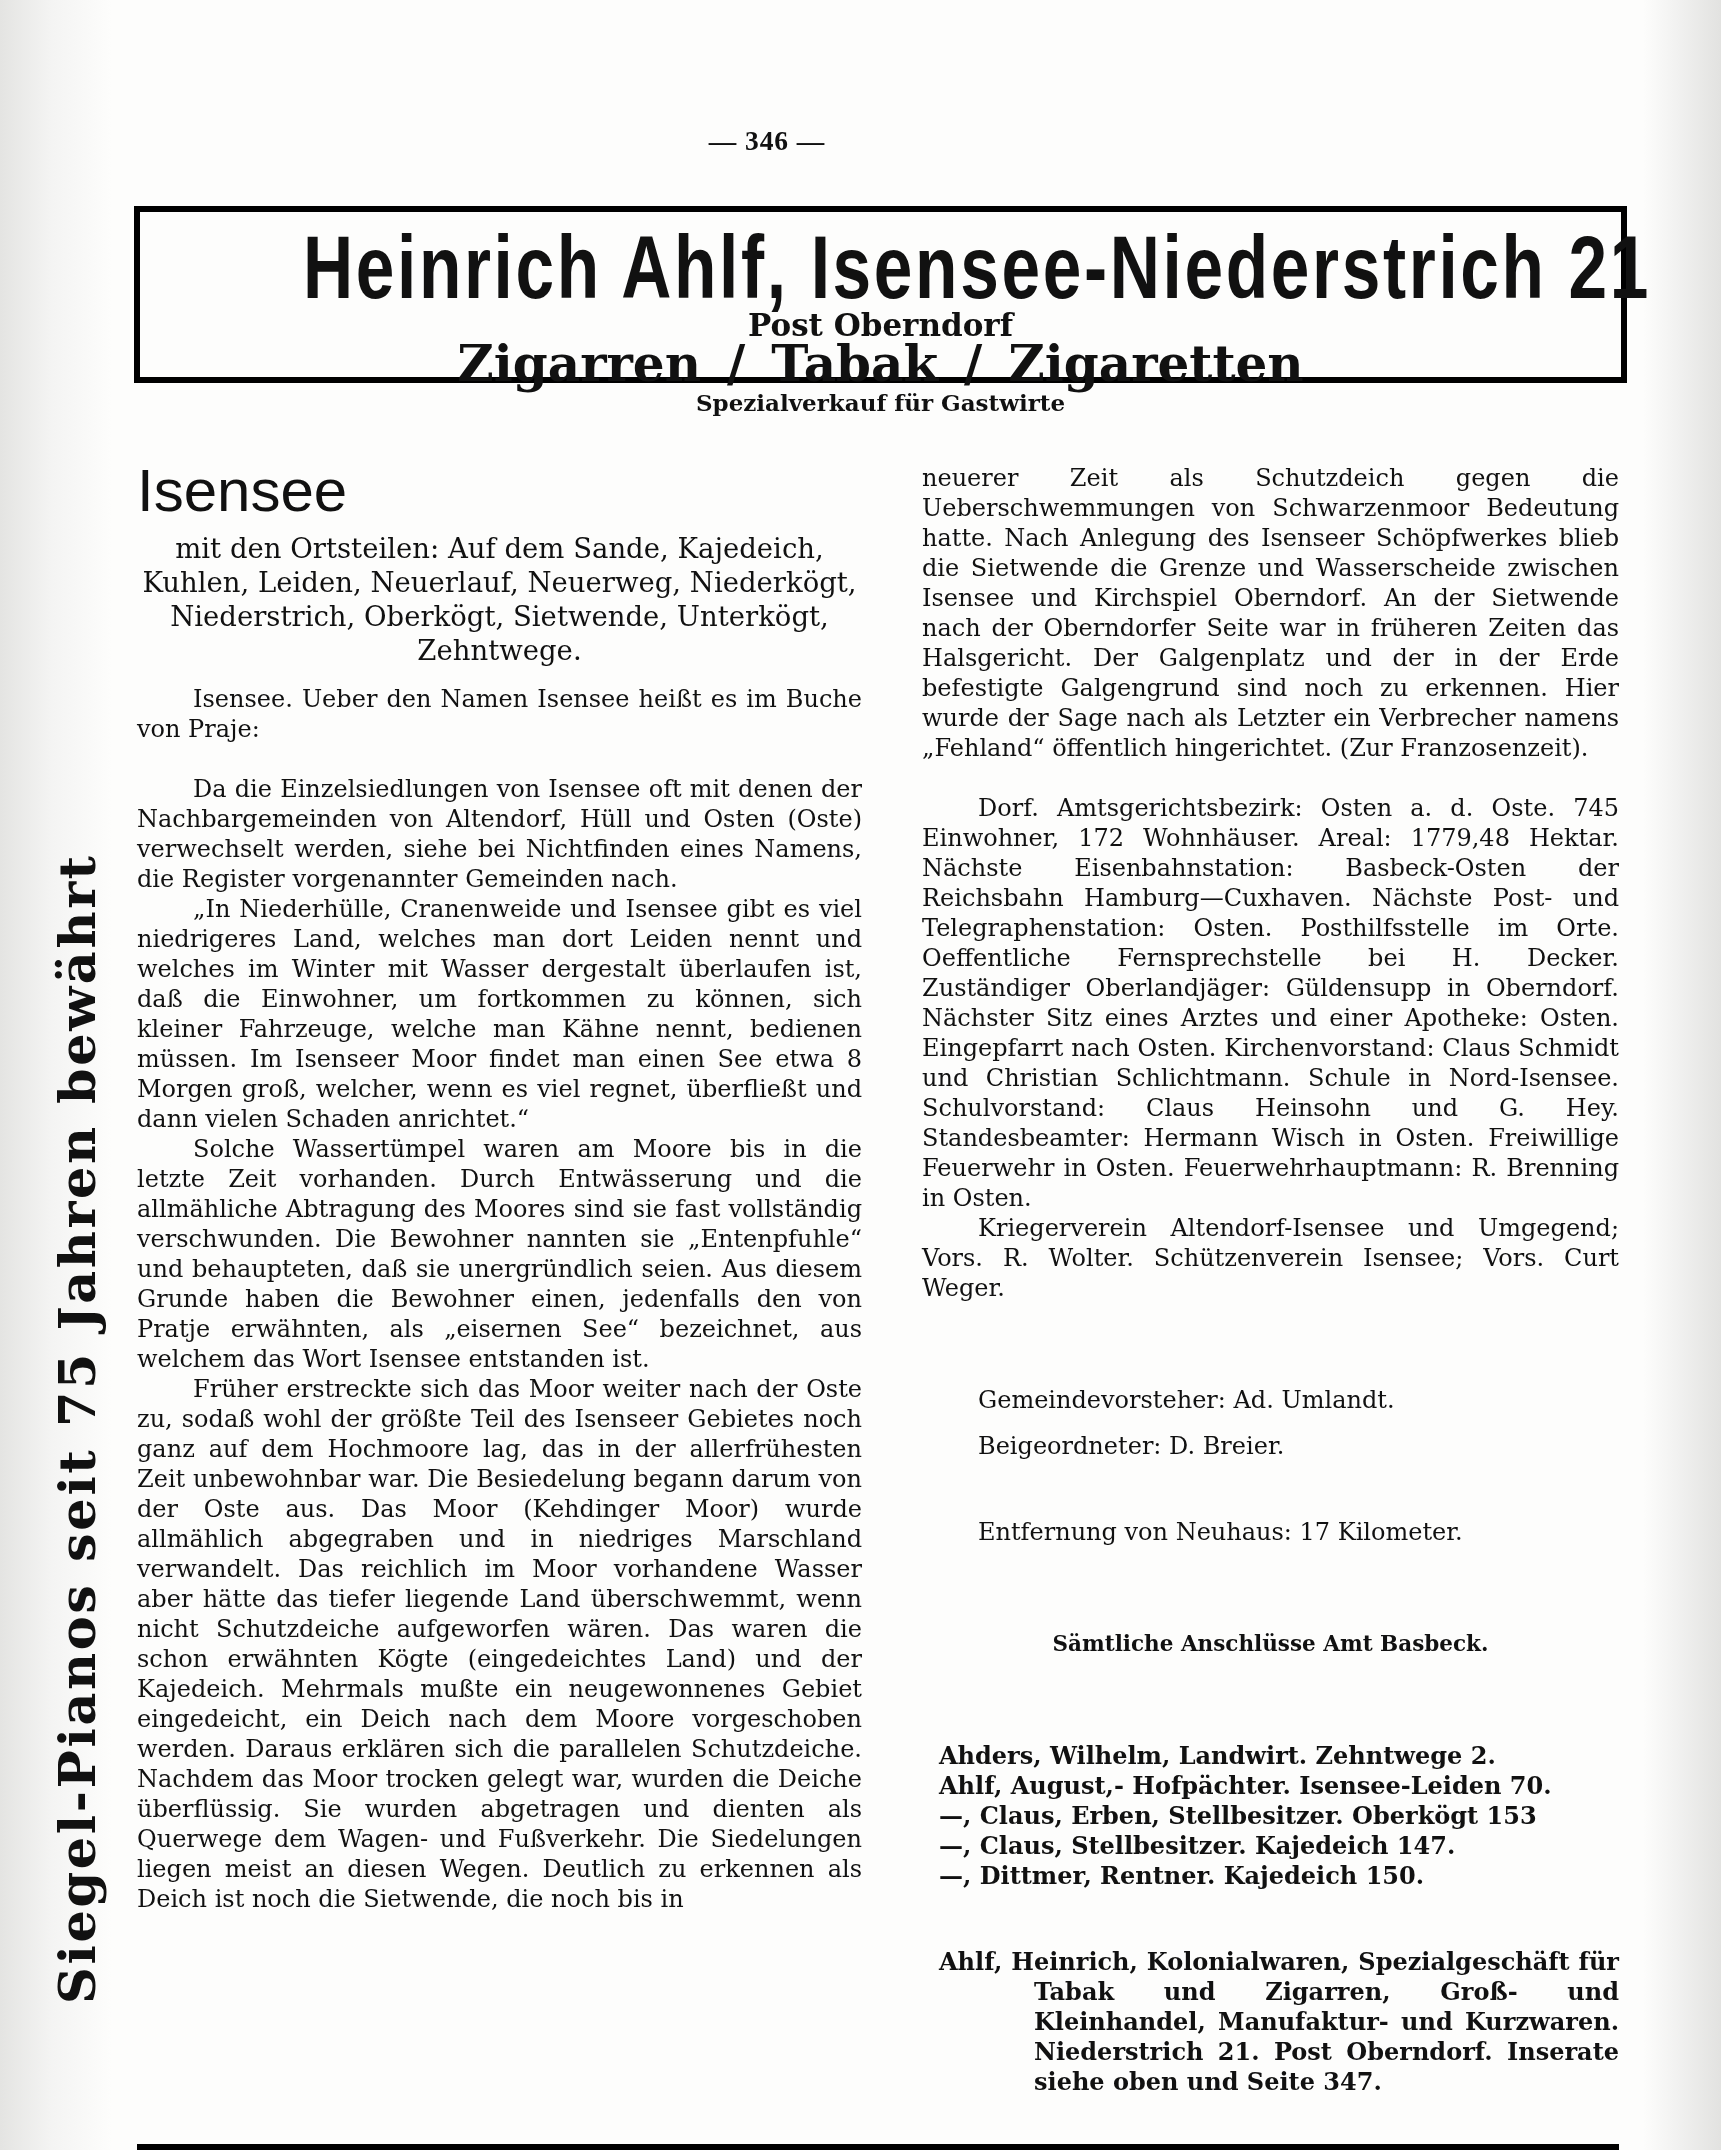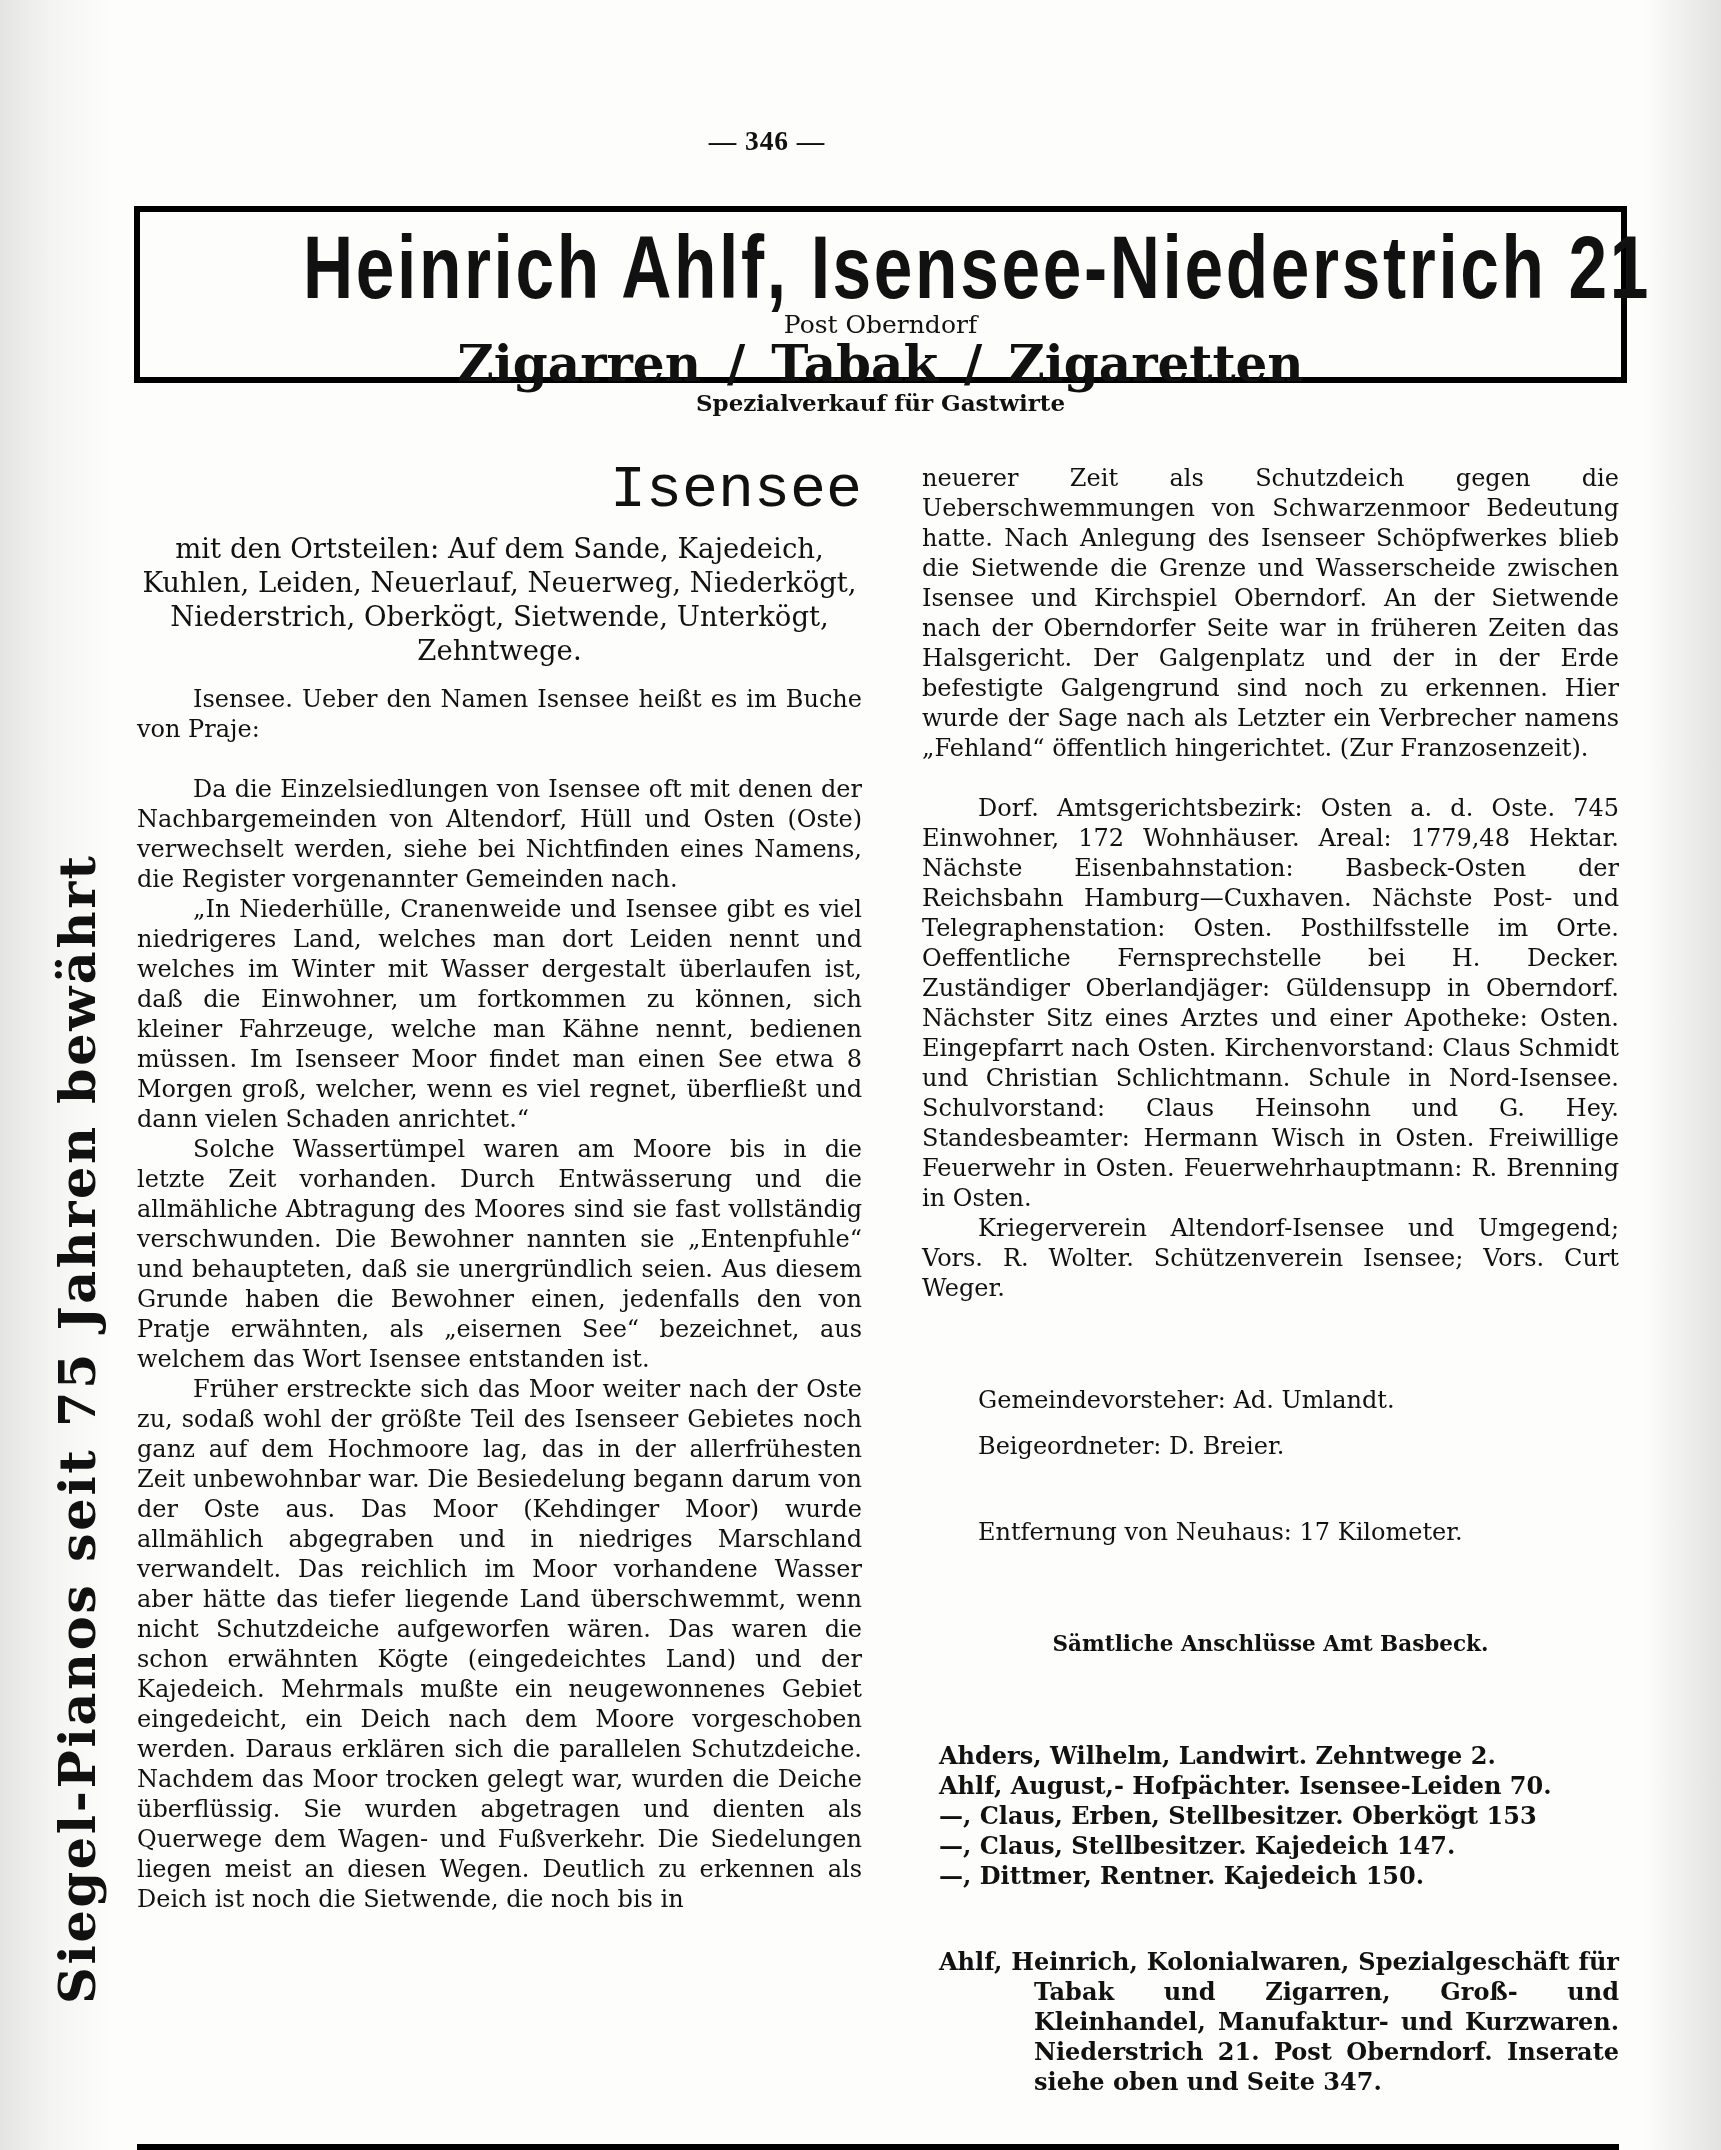--- a/index.html
+++ b/index.html
@@ -17,38 +17,38 @@
   }
   #ad-box {
     left: 134px; top: 206px; width: 1493px; height: 177px;
     border: 6.5px solid #000; box-sizing: border-box; text-align: center;
   }
   #ad-name {
     margin-top: 9.5px; font-family: "Liberation Sans Narrow", "Liberation Sans", sans-serif;
     font-weight: bold; font-size: 89px; line-height: 90px; letter-spacing: 3.4px;
     transform: scaleX(0.78); transform-origin: center; white-space: nowrap;
   }
-  #ad-post { font-family: "DejaVu Serif", serif; font-weight: normal; font-size: 25px; line-height: 26px; margin-top: 0; }
+  #ad-post { font-family: "DejaVu Serif", serif; font-weight: bold; font-size: 31px; line-height: 26px; margin-top: 0; }
   #ad-products { font-family: "DejaVu Serif", serif; font-weight: bold; font-size: 50px; line-height: 51px; word-spacing: 8.6px; }
   #ad-special { font-family: "DejaVu Serif", serif; font-weight: bold; font-size: 23px; line-height: 28px; }
   #side-ad {
     left: 47px; top: 2004px; transform-origin: 0 0; transform: rotate(-90deg);
     font-family: "DejaVu Serif", serif; font-weight: bold; font-size: 51px; white-space: nowrap;
     width: 1587px; letter-spacing: 2.6px;
   }
   .col {
     font-family: "DejaVu Serif", serif; font-size: 24px; line-height: 30px;
     text-align: justify; hyphens: manual;
   }
   .col p { margin: 0; }
   .indent { text-indent: 56px; }
   #col-left { left: 137px; top: 454px; width: 725px; }
   #col-right { left: 922px; top: 463px; width: 697px; }
   #section-title {
-    text-align: right; font-family: Liberation Mono, monospace; font-size: 60px;
+    text-align: left; font-family: Liberation Sans, sans-serif; font-size: 60px;
     line-height: 73px; margin-bottom: 4.3px;
   }
   .centered { text-align: center; text-align-last: center; }
   .lh-big { font-size: 27.5px; line-height: 34px; }
   .gap-s { margin-top: 16.3px !important; }
   .gap-m { margin-top: 30px !important; }
   .gap-l { margin-top: 56px !important; }
   .gap-xl { margin-top: 82px !important; }
   .dir-entry { text-align: left; padding-left: 1.3em; text-indent: -1.3em; }
   .dir-entry-hang { text-align: justify; padding-left: 95px; text-indent: -95px; }

